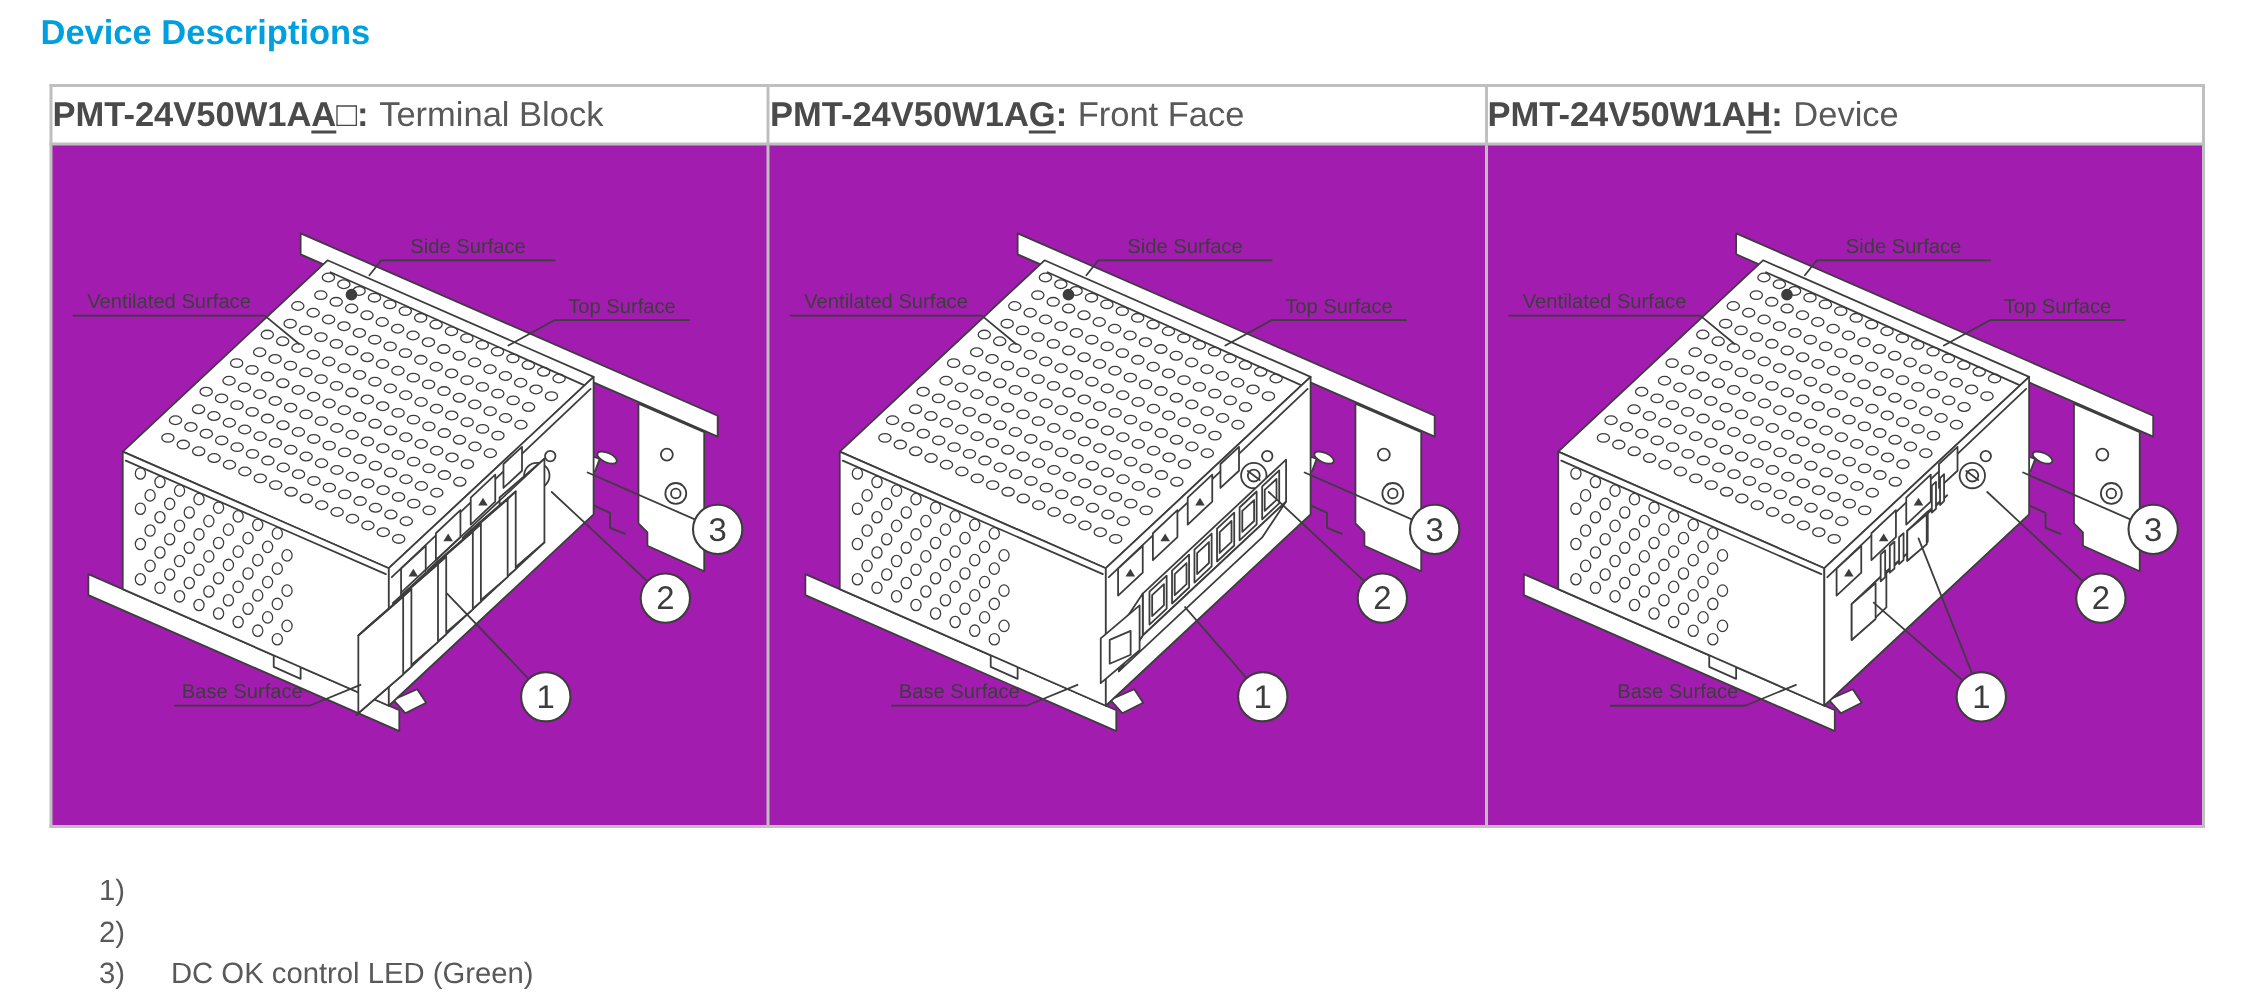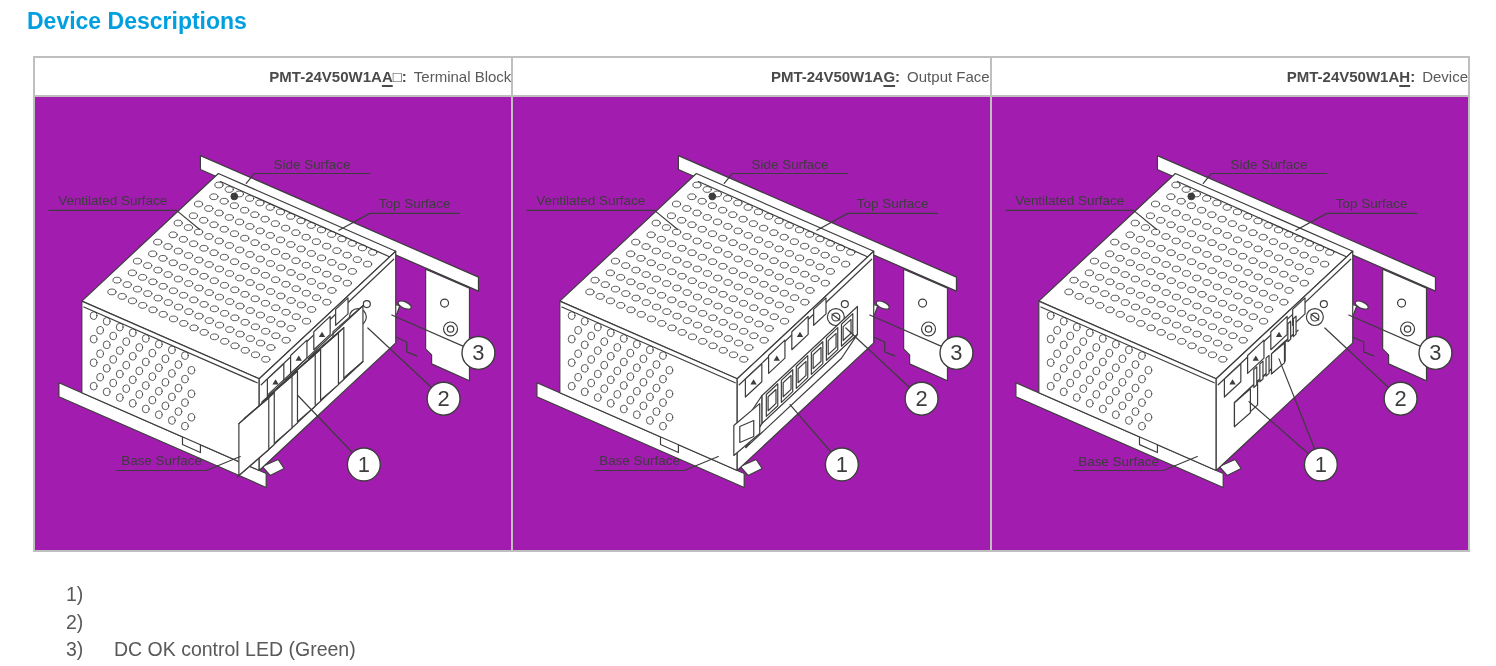--- a/index.html
+++ b/index.html
@@ -1,21 +1,21 @@
 <!DOCTYPE html>
 <html><head>
 <meta charset="utf-8">
 <style>
   html,body{margin:0;padding:0;background:#fff;}
   body{width:1496px;height:666px;position:relative;font-family:"Liberation Sans","DejaVu Sans",sans-serif;overflow:hidden;}
   .page{position:relative;width:1464px;height:666px;}
   .title{position:absolute;left:27px;top:8px;margin:0;font-size:23px;font-weight:700;color:#00A0E0;}
   table.dev-table{position:absolute;left:33px;top:56px;width:1437px;border-collapse:collapse;table-layout:fixed;background:#fff;}
   table.dev-table th, table.dev-table td{border:2px solid #BFBFBF;padding:0;}
-  table.dev-table th{height:37px;font-size:15px;font-weight:400;color:#595959;text-align:right;vertical-align:middle;}
+  table.dev-table th{height:37px;font-size:23px;font-weight:400;color:#595959;text-align:left;vertical-align:middle;}
   .code{font-weight:700;color:#4A4A4A;}
   .code .u{text-decoration:underline;text-underline-offset:3px;text-decoration-thickness:2px;}
   .vname{color:#595959;margin-left:7px;}
   td.dcell{height:453px;vertical-align:top;background:#a21caf;}
   .diagram{width:100%;height:453px;}
   .notes{position:absolute;left:66px;top:581px;font-size:19.5px;color:#595959;}
   .note-row{display:flex;line-height:27.5px;}
   .note-num{width:48px;flex:0 0 48px;}
 </style>
 </head>
@@ -25,21 +25,21 @@
 
   <h1 class="title">Device Descriptions</h1>
 
   <table class="dev-table">
     <tbody>
       <tr>
         <th>
           <span class="code"><span>PMT-24V50W1A</span><span class="u">A</span><span>□:</span></span><span class="vname">Terminal Block</span>
         </th>
         <th>
-          <span class="code"><span>PMT-24V50W1A</span><span class="u">G</span><span>:</span></span><span class="vname">Output Face</span>
+          <span class="code"><span>PMT-24V50W1A</span><span class="u">G</span><span>:</span></span><span class="vname">Front Face</span>
         </th>
         <th>
           <span class="code"><span>PMT-24V50W1A</span><span class="u">H</span><span>:</span></span><span class="vname">Device</span>
         </th>
       </tr>
       <tr>
         <td class="dcell">
             <div class="diagram"><svg viewBox="0 0 478 453" width="100%" height="100%">
                 <g stroke="#3D3D3D" stroke-width="1.2" fill="none" stroke-linejoin="round" stroke-linecap="round">
                   <polygon points="24.0,286.0 232.0,377.0 232.0,391.0 24.0,300.0" fill="#fff"></polygon>

